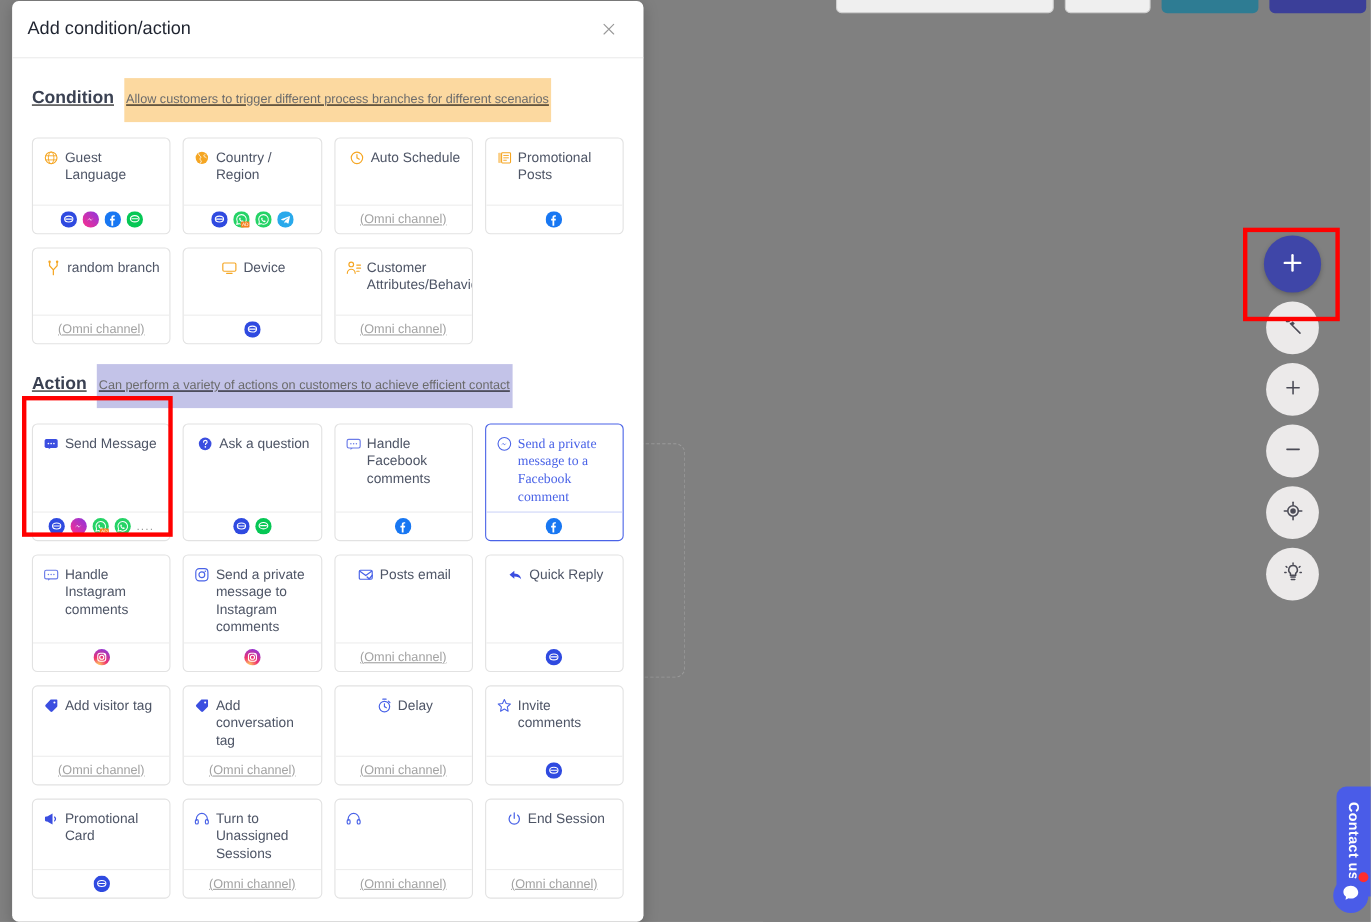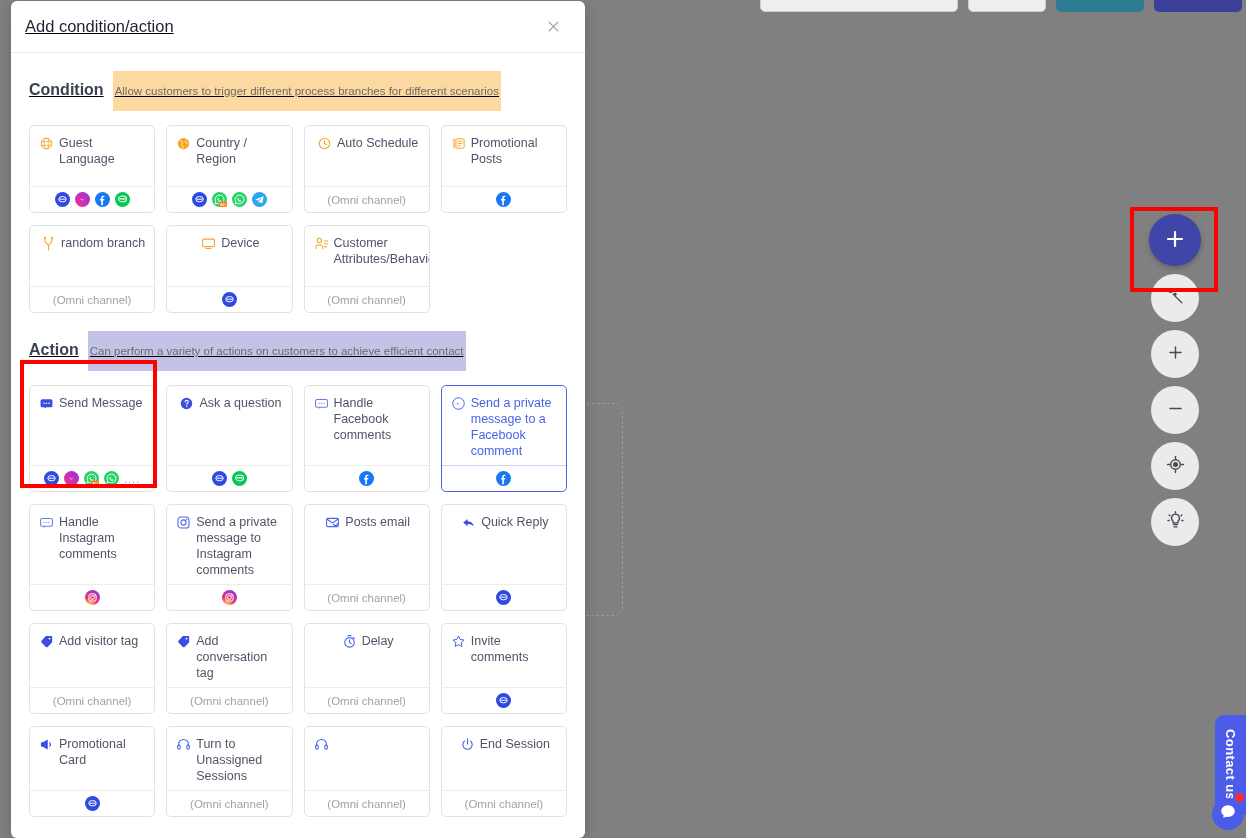--- a/index.html
+++ b/index.html
@@ -120,21 +120,20 @@
     border-radius: 6px;
     box-shadow: 0 3px 14px rgba(0,0,0,.20);
     overflow: hidden;
     display: flex; flex-direction: column;
   }
   .modal-header {
     height: 52px; flex: 0 0 52px;
     display: flex; align-items: center;
     padding: 0 20px 0 14px;
     border-bottom: 1px solid #ececec;
-    text-decoration: underline;
   }
   .modal-title {
     font-size: 16.5px; color: #1f2430; flex: 1;
   }
   .modal-close {
     width: 24px; height: 24px;
     display: flex; align-items: center; justify-content: center;
     color: #9a9a9a; cursor: pointer;
   }
   .modal-close svg { width: 15px; height: 15px; }
@@ -166,21 +165,21 @@
   }
   .card {
     background: #fff;
     border: 1px solid #e2e2e2;
     border-radius: 5px;
     min-height: 88px;
     display: flex; flex-direction: column;
     overflow: hidden;
     cursor: pointer;
   }
-  .card.selected { border-color: #4a63e7; }
+  .card.selected { border-color: #4a63e7; font-family: Liberation Serif, serif; }
   .card-top {
     flex: 1;
     padding: 9px 7px 6px 9px;
     display: flex; align-items: flex-start; gap: 5px;
   }
   .card.center .card-top { justify-content: center; }
   .card-icon {
     flex: 0 0 auto;
     width: 15px; height: 15px;
     margin-top: 1px;
@@ -192,21 +191,21 @@
   }
   .card.selected .card-label { color: #4a63e7; }
   .card-foot {
     flex: 0 0 26px; height: 26px;
     border-top: 1px solid #ededed;
     display: flex; align-items: center; justify-content: center;
     gap: 5px;
   }
   .card.selected .card-foot { border-top-color: #cdd5f8; }
   .foot-text {
-    font-size: 11.5px; color: #a2a2a2;
+    font-size: 11.5px; color: #a2a2a2; text-decoration: underline;
   }
   .chan {
     width: 15px; height: 15px; border-radius: 50%;
     display: block; flex: 0 0 auto;
   }
   .chan svg { width: 15px; height: 15px; display: block; }
   .ellipsis { font-size: 11px; color: #9b9b9b; letter-spacing: 1px; }
 
   .card-highlight {
     position: absolute;

